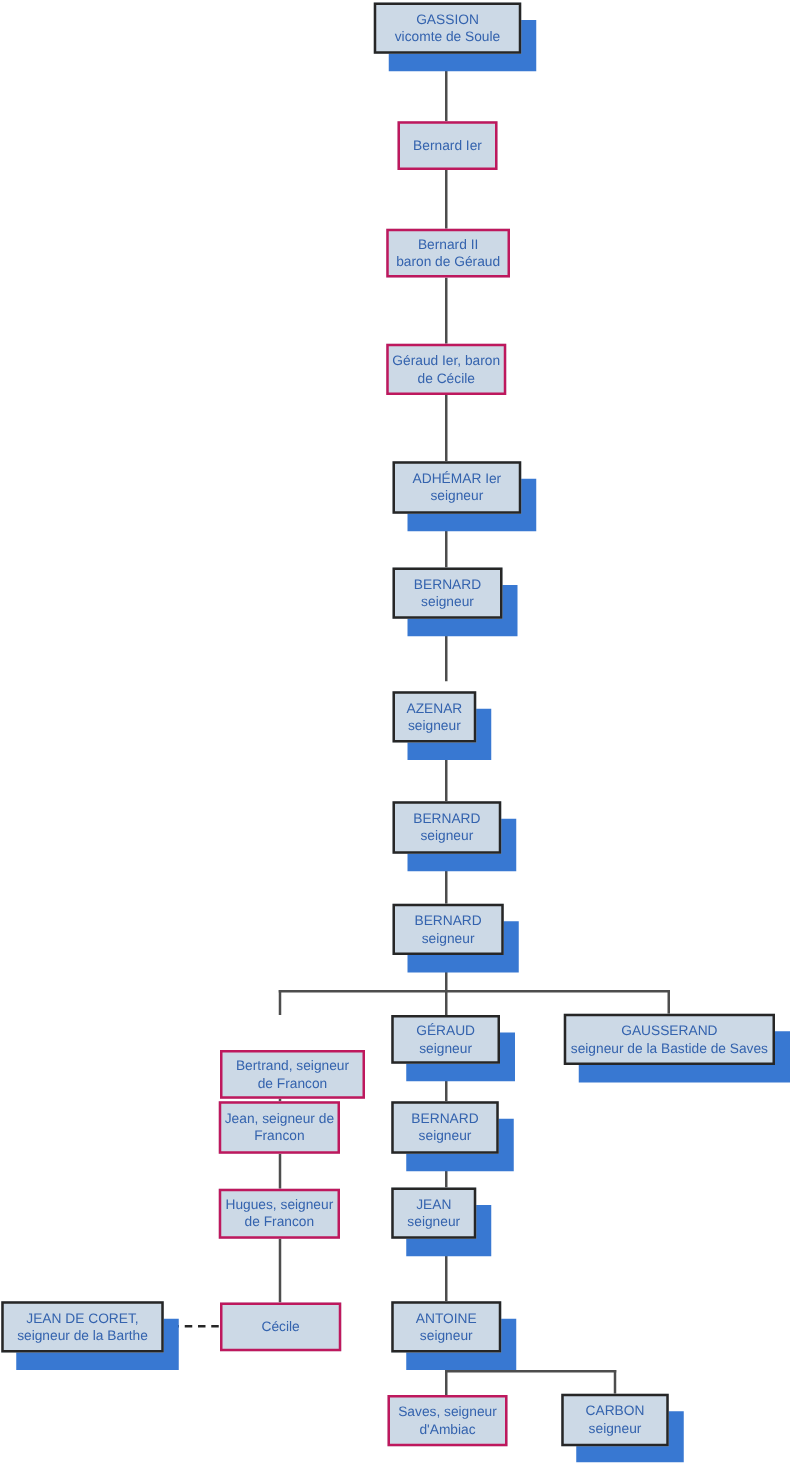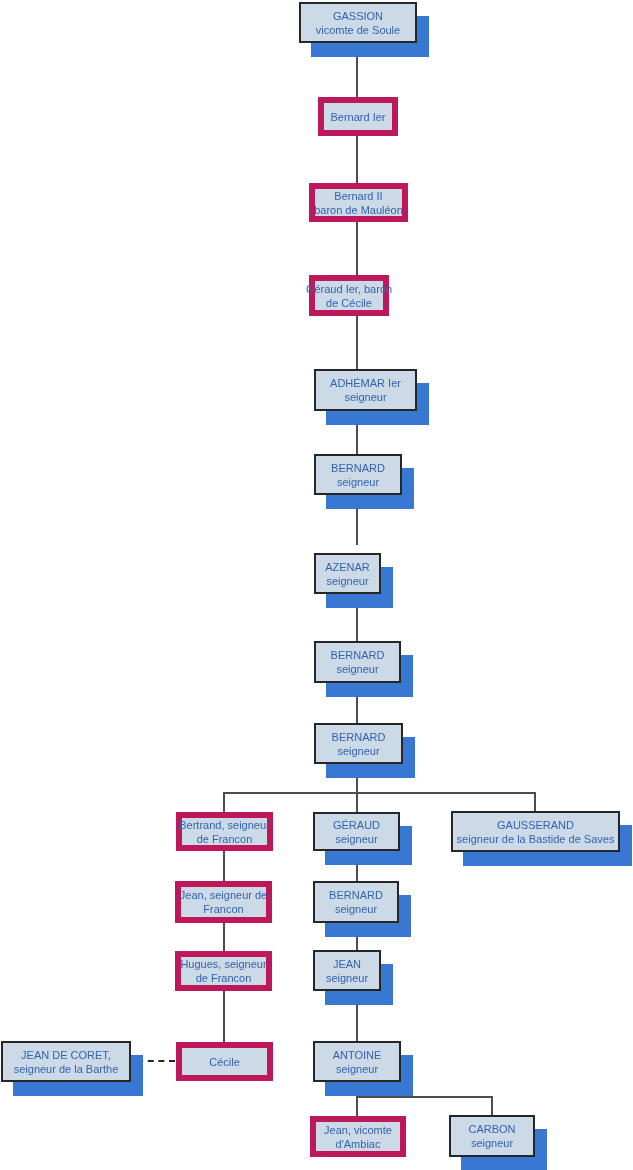--- a/index.html
+++ b/index.html
@@ -19,35 +19,35 @@
     align-items:center;
     justify-content:center;
     text-align:center;
     font-size:11px;
     line-height:14px;
     color:#3463ae;
     z-index:2;
   }
   .node span{white-space:nowrap;}
   .main{border:2px solid #262626; box-shadow:12px 14px 0 #3878d2;}
-  .plain{border:6px solid #be185d;}
+  .plain{border:2px solid #be185d;}
   .vl{position:absolute;width:2px;background:#4d4d4d;z-index:1;}
   .hl{position:absolute;height:2px;background:#4d4d4d;z-index:1;}
   .dash{position:absolute;height:0;border-top:2px dashed #262626;z-index:1;}
   
   .p0{left:299px;top:2px;width:118px;height:41px}
   .p1{left:318px;top:97px;width:80px;height:39px}
   .p2{left:309px;top:183px;width:99px;height:39px}
-  .p3{left:309px;top:275px;width:80px;height:41px}
+  .p3{left:309px;top:275px;width:96px;height:41px}
   .p4{left:314px;top:369px;width:103px;height:42px}
   .p5{left:314px;top:454px;width:88px;height:41px}
   .p6{left:314px;top:553px;width:67px;height:41px}
   .p7{left:314px;top:641px;width:87px;height:42px}
   .p8{left:314px;top:723px;width:89px;height:41px}
-  .p9{left:176px;top:812px;width:97px;height:39px}
+  .p9{left:176px;top:840px;width:116px;height:39px}
   .p10{left:313px;top:812px;width:87px;height:39px}
   .p11{left:451px;top:811px;width:169px;height:41px}
   .p12{left:175px;top:881px;width:97px;height:42px}
   .p13{left:313px;top:881px;width:86px;height:42px}
   .p14{left:175px;top:951px;width:97px;height:40px}
   .p15{left:313px;top:950px;width:68px;height:41px}
   .p16{left:1px;top:1041px;width:130px;height:41px}
   .p17{left:176px;top:1042px;width:97px;height:39px}
   .p18{left:313px;top:1041px;width:88px;height:41px}
   .p19{left:310px;top:1116px;width:96px;height:41px}
@@ -90,21 +90,21 @@
     <span>GASSION</span>
     <span>vicomte de Soule</span>
   </div>
 
   <div class="node plain p1">
     <span>Bernard Ier</span>
   </div>
 
   <div class="node plain p2">
     <span>Bernard II</span>
-    <span>baron de Mauléon</span>
+    <span>baron de Géraud</span>
   </div>
 
   <div class="node plain p3">
     <span>Géraud Ier, baron</span>
     <span>de Cécile</span>
   </div>
 
   <div class="node main p4">
     <span>ADHÉMAR Ier</span>
     <span>seigneur</span>
@@ -173,21 +173,21 @@
   <div class="node plain p17">
     <span>Cécile</span>
   </div>
 
   <div class="node main p18">
     <span>ANTOINE</span>
     <span>seigneur</span>
   </div>
 
   <div class="node plain p19">
-    <span>Jean, vicomte</span>
+    <span>Saves, seigneur</span>
     <span>d'Ambiac</span>
   </div>
 
   <div class="node main p20">
     <span>CARBON</span>
     <span>seigneur</span>
   </div>
 
 </div>
 

